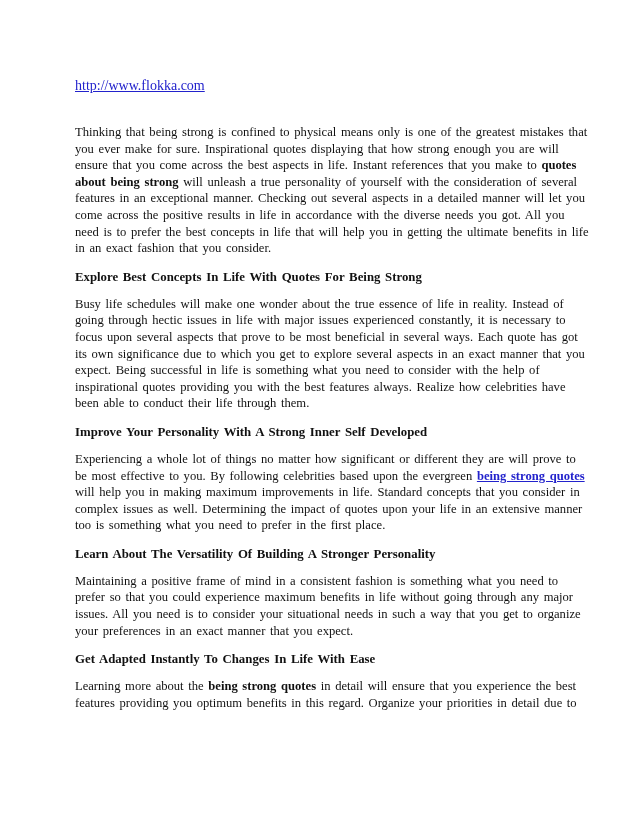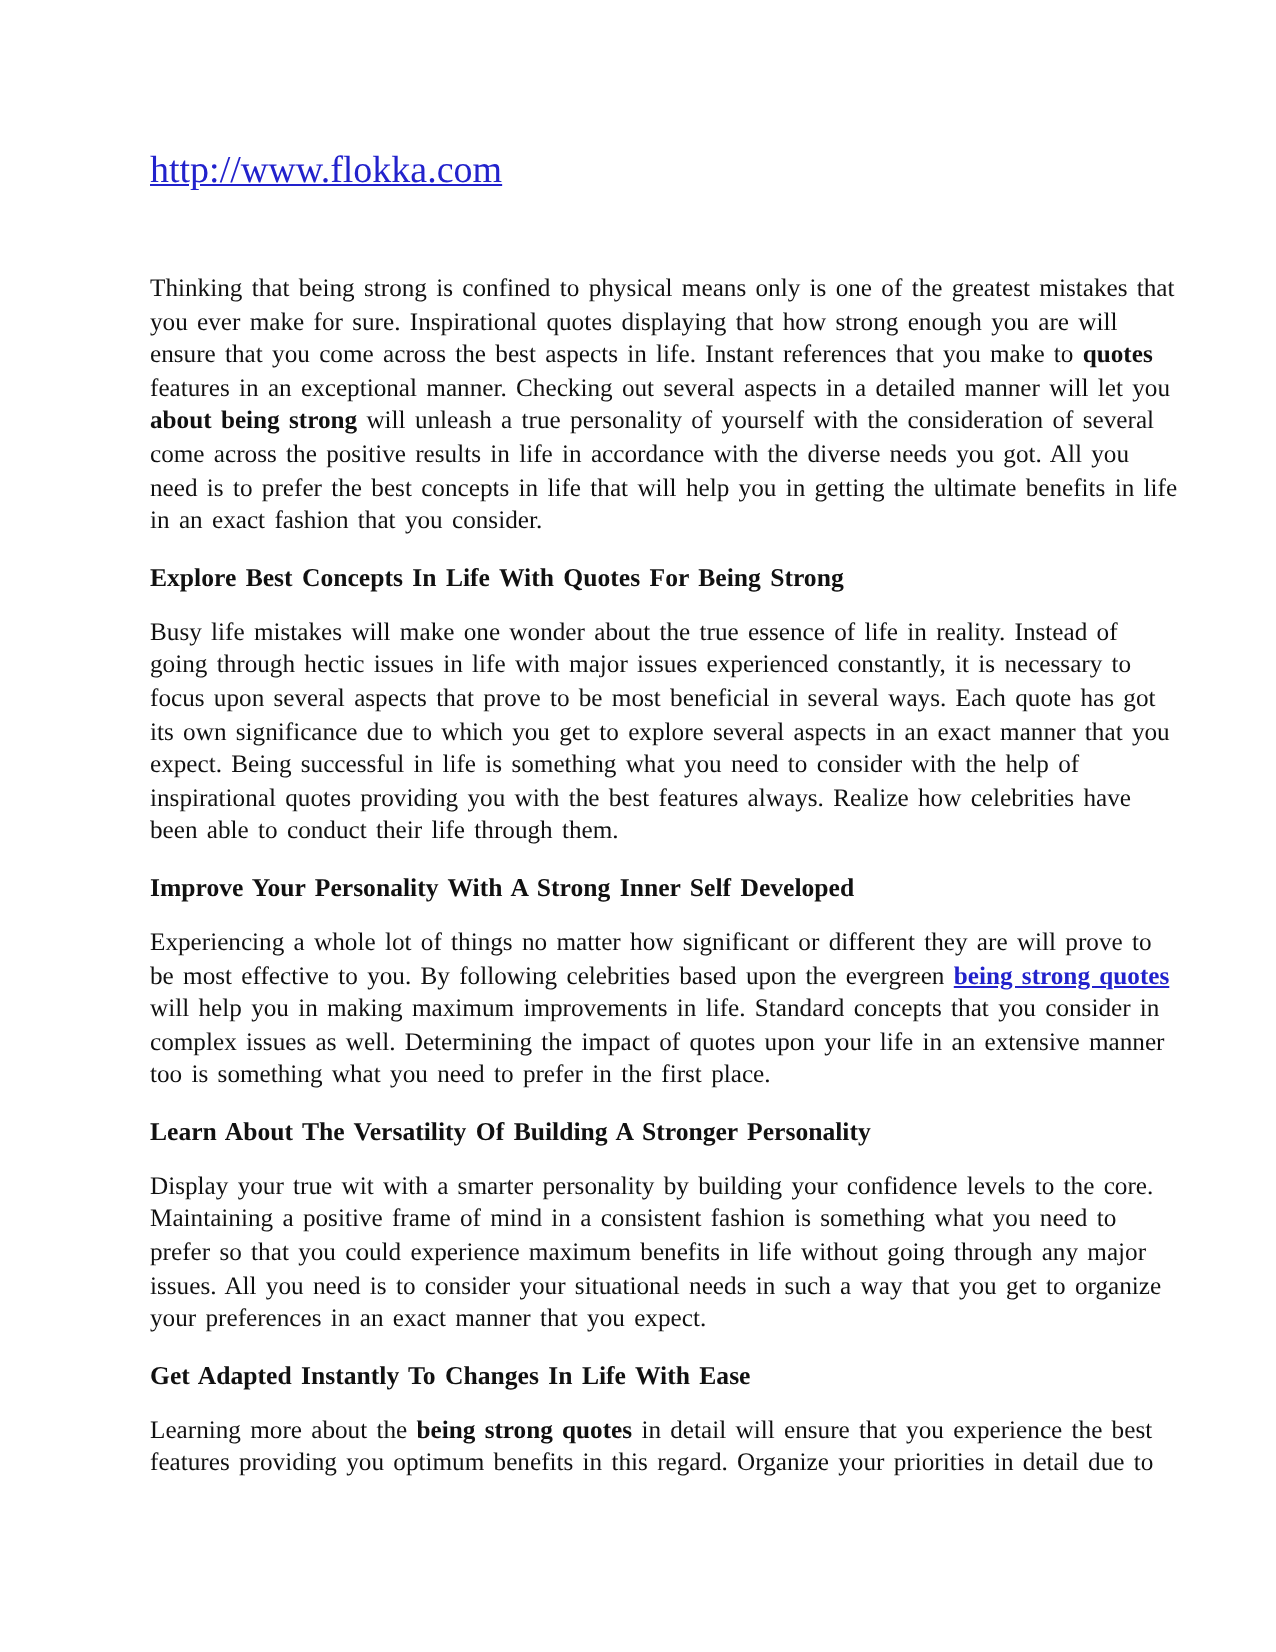--- a/index.html
+++ b/index.html
@@ -16,26 +16,26 @@
       color: #111111;
     }
     .page {
       position: absolute;
       left: 75px;
       top: 74px;
       width: 490px;
     }
     .site-link {
       display: inline-block;
-      font-size: 19px;
+      font-size: 14px;
       color: #1a0dab;
       color: #2222cc;
       text-decoration: underline;
       line-height: 24px;
-      margin: 0 0 38px 0;
+      margin: 0 0 26px 0;
       cursor: pointer;
     }
     p.body-text {
       font-size: 12.6px;
       line-height: 16.6px;
       margin: 0 0 11px 0;
       text-align: left;
       word-spacing: 1.5px;
     }
     p.body-text .line {
@@ -61,31 +61,31 @@
 <body>
 
 <div class="page">
 
   <a class="site-link">http://www.flokka.com</a>
 
   <p class="body-text">
     <span class="line">Thinking that being strong is confined to physical means only is one of the greatest mistakes that</span>
     <span class="line">you ever make for sure. Inspirational quotes displaying that how strong enough you are will</span>
     <span class="line"><span>ensure that you come across the best aspects in life. Instant references that you make to </span><b class="kw">quotes</b></span>
+    <span class="line"><b class="kw">about being strong</b> <span>will unleash a true personality of yourself with the consideration of several</span></span>
     <span class="line">features in an exceptional manner. Checking out several aspects in a detailed manner will let you</span>
-    <span class="line"><b class="kw">about being strong</b> <span>will unleash a true personality of yourself with the consideration of several</span></span>
     <span class="line">come across the positive results in life in accordance with the diverse needs you got. All you</span>
     <span class="line">need is to prefer the best concepts in life that will help you in getting the ultimate benefits in life</span>
     <span class="line">in an exact fashion that you consider.</span>
   </p>
 
   <h2 class="section-heading">Explore Best Concepts In Life With Quotes For Being Strong</h2>
 
   <p class="body-text">
-    <span class="line">Busy life mistakes will make one wonder about the true essence of life in reality. Instead of</span>
+    <span class="line">Busy life schedules will make one wonder about the true essence of life in reality. Instead of</span>
     <span class="line">going through hectic issues in life with major issues experienced constantly, it is necessary to</span>
     <span class="line">focus upon several aspects that prove to be most beneficial in several ways. Each quote has got</span>
     <span class="line">its own significance due to which you get to explore several aspects in an exact manner that you</span>
     <span class="line">expect. Being successful in life is something what you need to consider with the help of</span>
     <span class="line">inspirational quotes providing you with the best features always. Realize how celebrities have</span>
     <span class="line">been able to conduct their life through them.</span>
   </p>
 
   <h2 class="section-heading">Improve Your Personality With A Strong Inner Self Developed</h2>
 
@@ -93,21 +93,20 @@
     <span class="line">Experiencing a whole lot of things no matter how significant or different they are will prove to</span>
     <span class="line"><span>be most effective to you. By following celebrities based upon the evergreen </span><a class="kw-link">being strong quotes</a></span>
     <span class="line">will help you in making maximum improvements in life. Standard concepts that you consider in</span>
     <span class="line">complex issues as well. Determining the impact of quotes upon your life in an extensive manner</span>
     <span class="line">too is something what you need to prefer in the first place.</span>
   </p>
 
   <h2 class="section-heading">Learn About The Versatility Of Building A Stronger Personality</h2>
 
   <p class="body-text">
-    <span class="line">Display your true wit with a smarter personality by building your confidence levels to the core.</span>
     <span class="line">Maintaining a positive frame of mind in a consistent fashion is something what you need to</span>
     <span class="line">prefer so that you could experience maximum benefits in life without going through any major</span>
     <span class="line">issues. All you need is to consider your situational needs in such a way that you get to organize</span>
     <span class="line">your preferences in an exact manner that you expect.</span>
   </p>
 
   <h2 class="section-heading">Get Adapted Instantly To Changes In Life With Ease</h2>
 
   <p class="body-text">
     <span class="line"><span>Learning more about the </span><b class="kw">being strong quotes</b><span> in detail will ensure that you experience the best</span></span>

